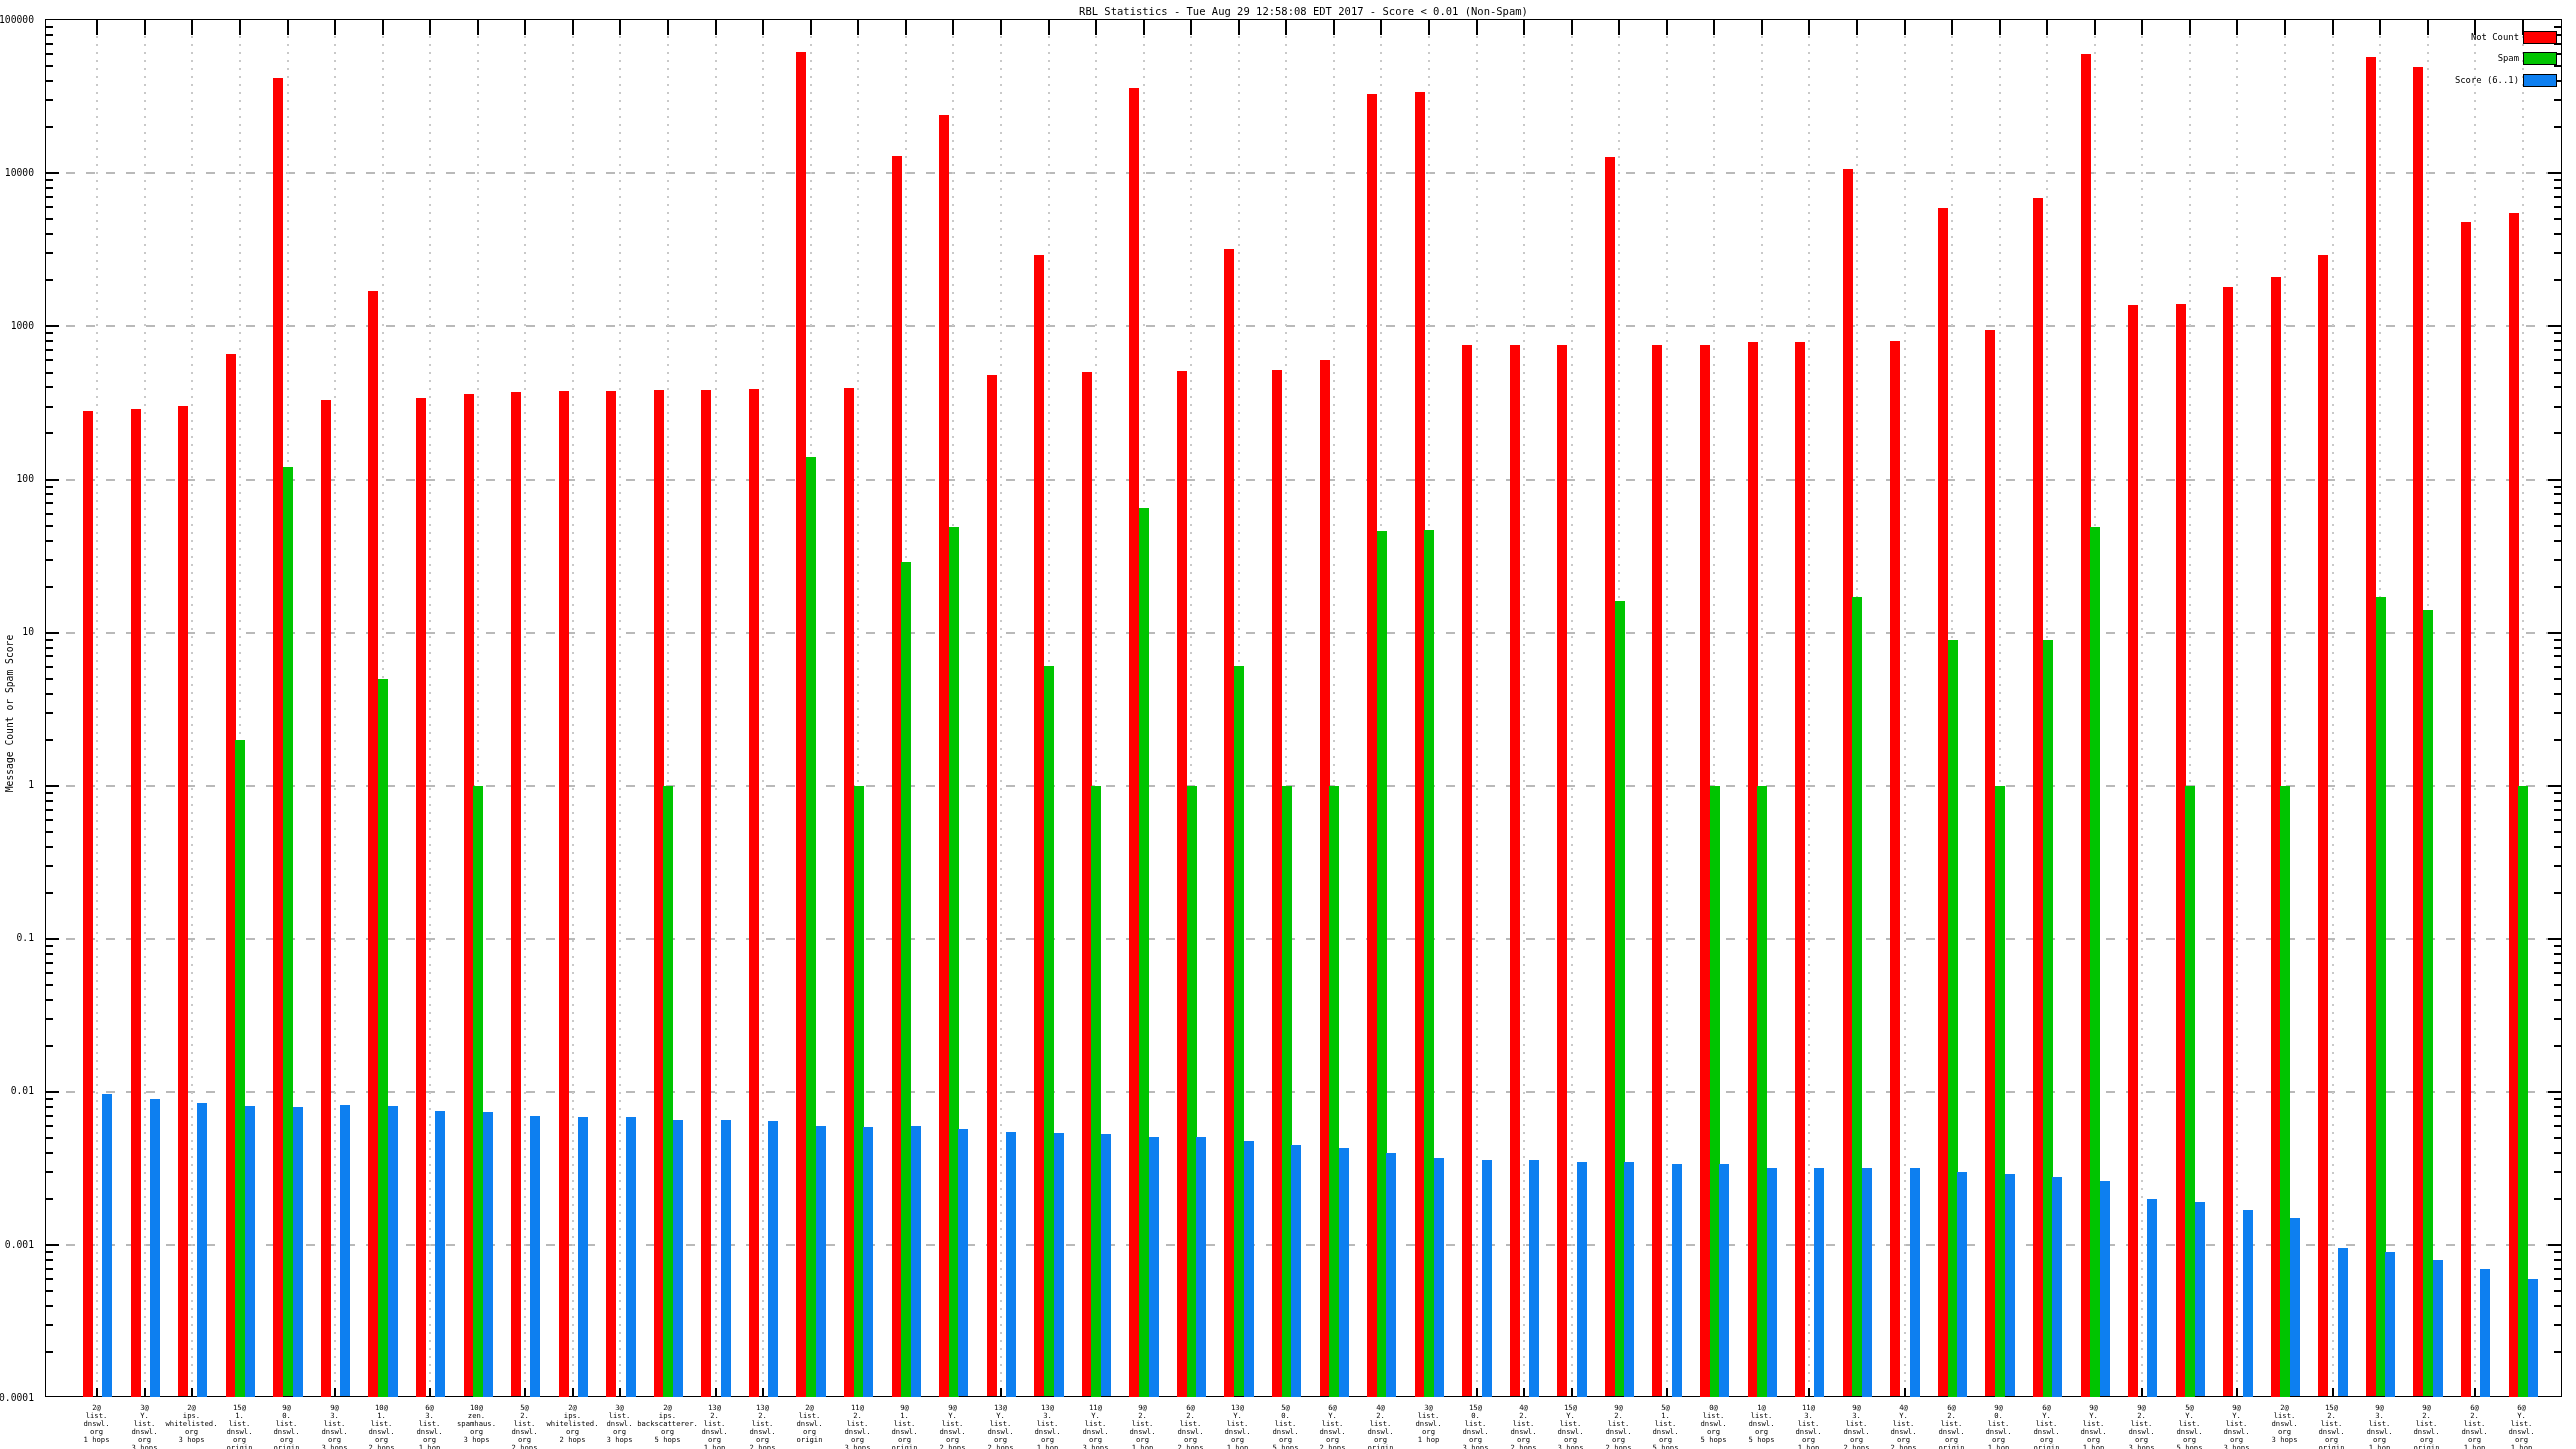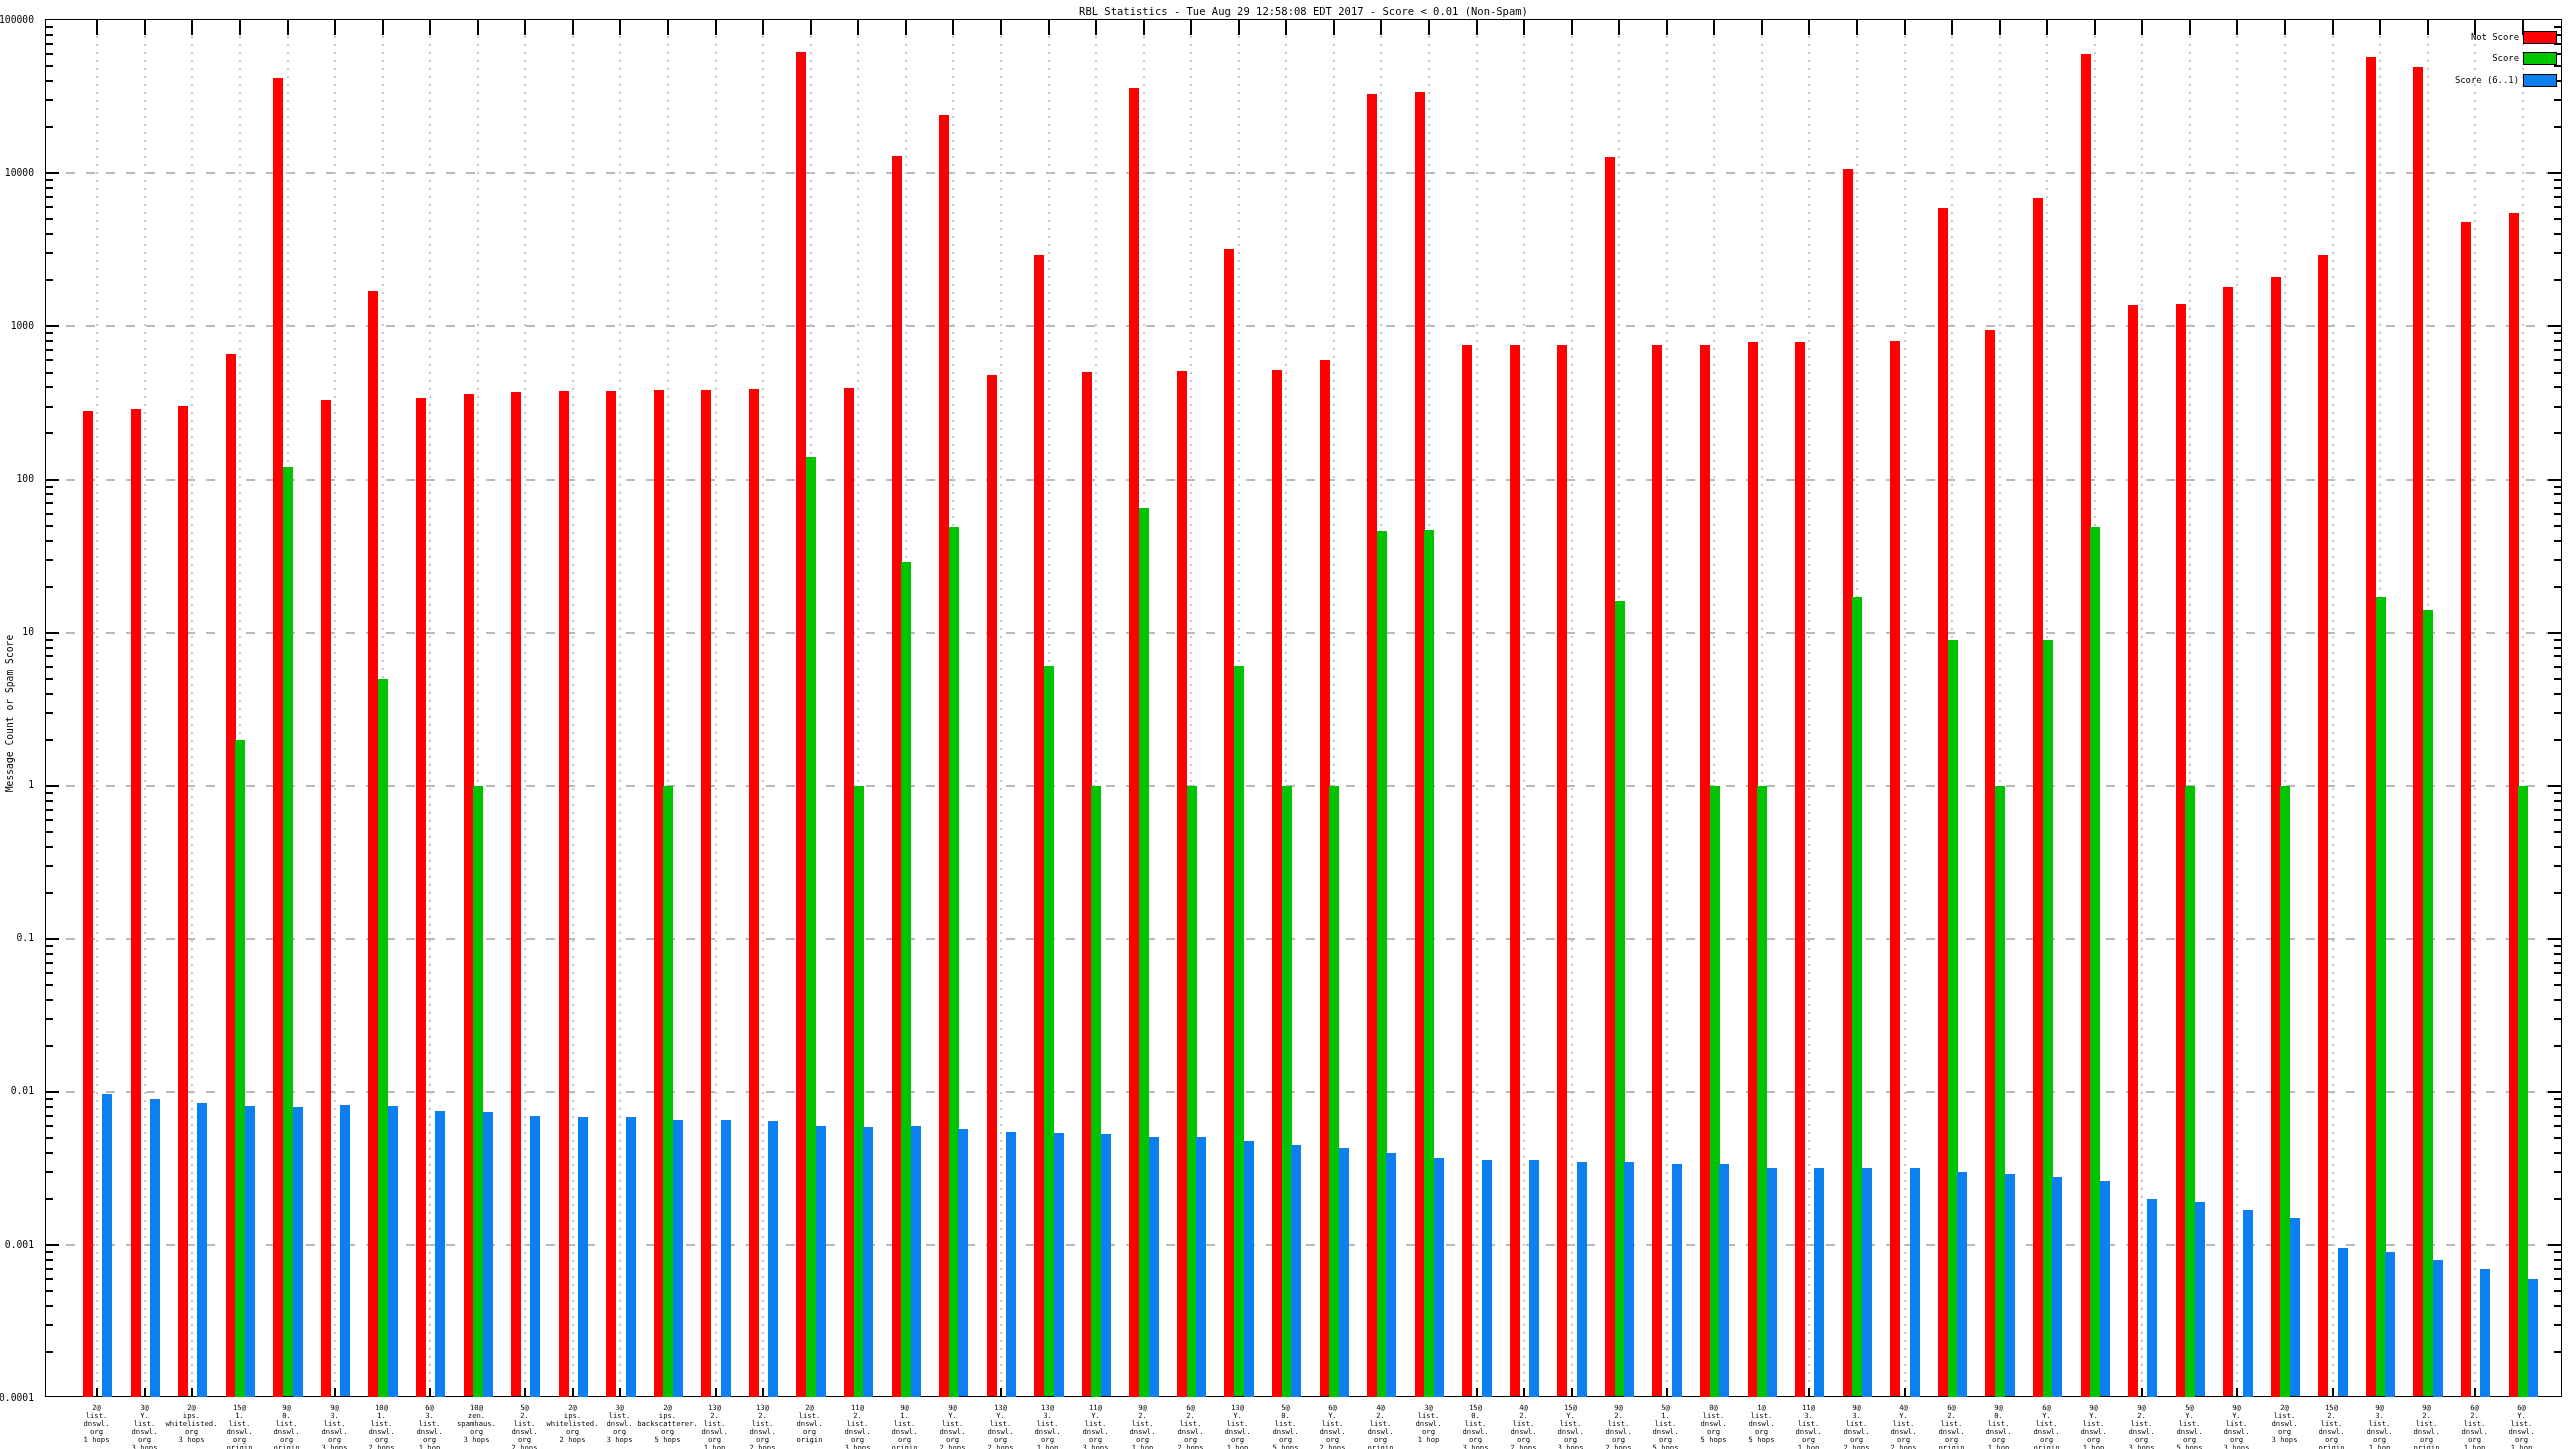--- a/index.html
+++ b/index.html
@@ -905,25 +905,25 @@
         <div>6@</div>
         <div>Y.</div>
         <div>list.</div>
         <div>dnswl.</div>
         <div>org</div>
         <div>1 hop</div>
       </div>
     </div>
   <div id="legend">
       <div class="legend-row" style="left: 2326px; top: 31px; width: 233px;">
-        <span class="legend-text">Not Score</span>
+        <span class="legend-text">Not Count</span>
         <div class="legend-swatch" style="background: rgb(255, 0, 0);"></div>
       </div>
       <div class="legend-row" style="left: 2326px; top: 52px; width: 233px;">
-        <span class="legend-text">Score</span>
+        <span class="legend-text">Spam</span>
         <div class="legend-swatch" style="background: rgb(0, 196, 0);"></div>
       </div>
       <div class="legend-row" style="left: 2326px; top: 74px; width: 233px;">
         <span class="legend-text">Score (6..1)</span>
         <div class="legend-swatch" style="background: rgb(13, 127, 240);"></div>
       </div>
     </div>
 </div>
 
 

